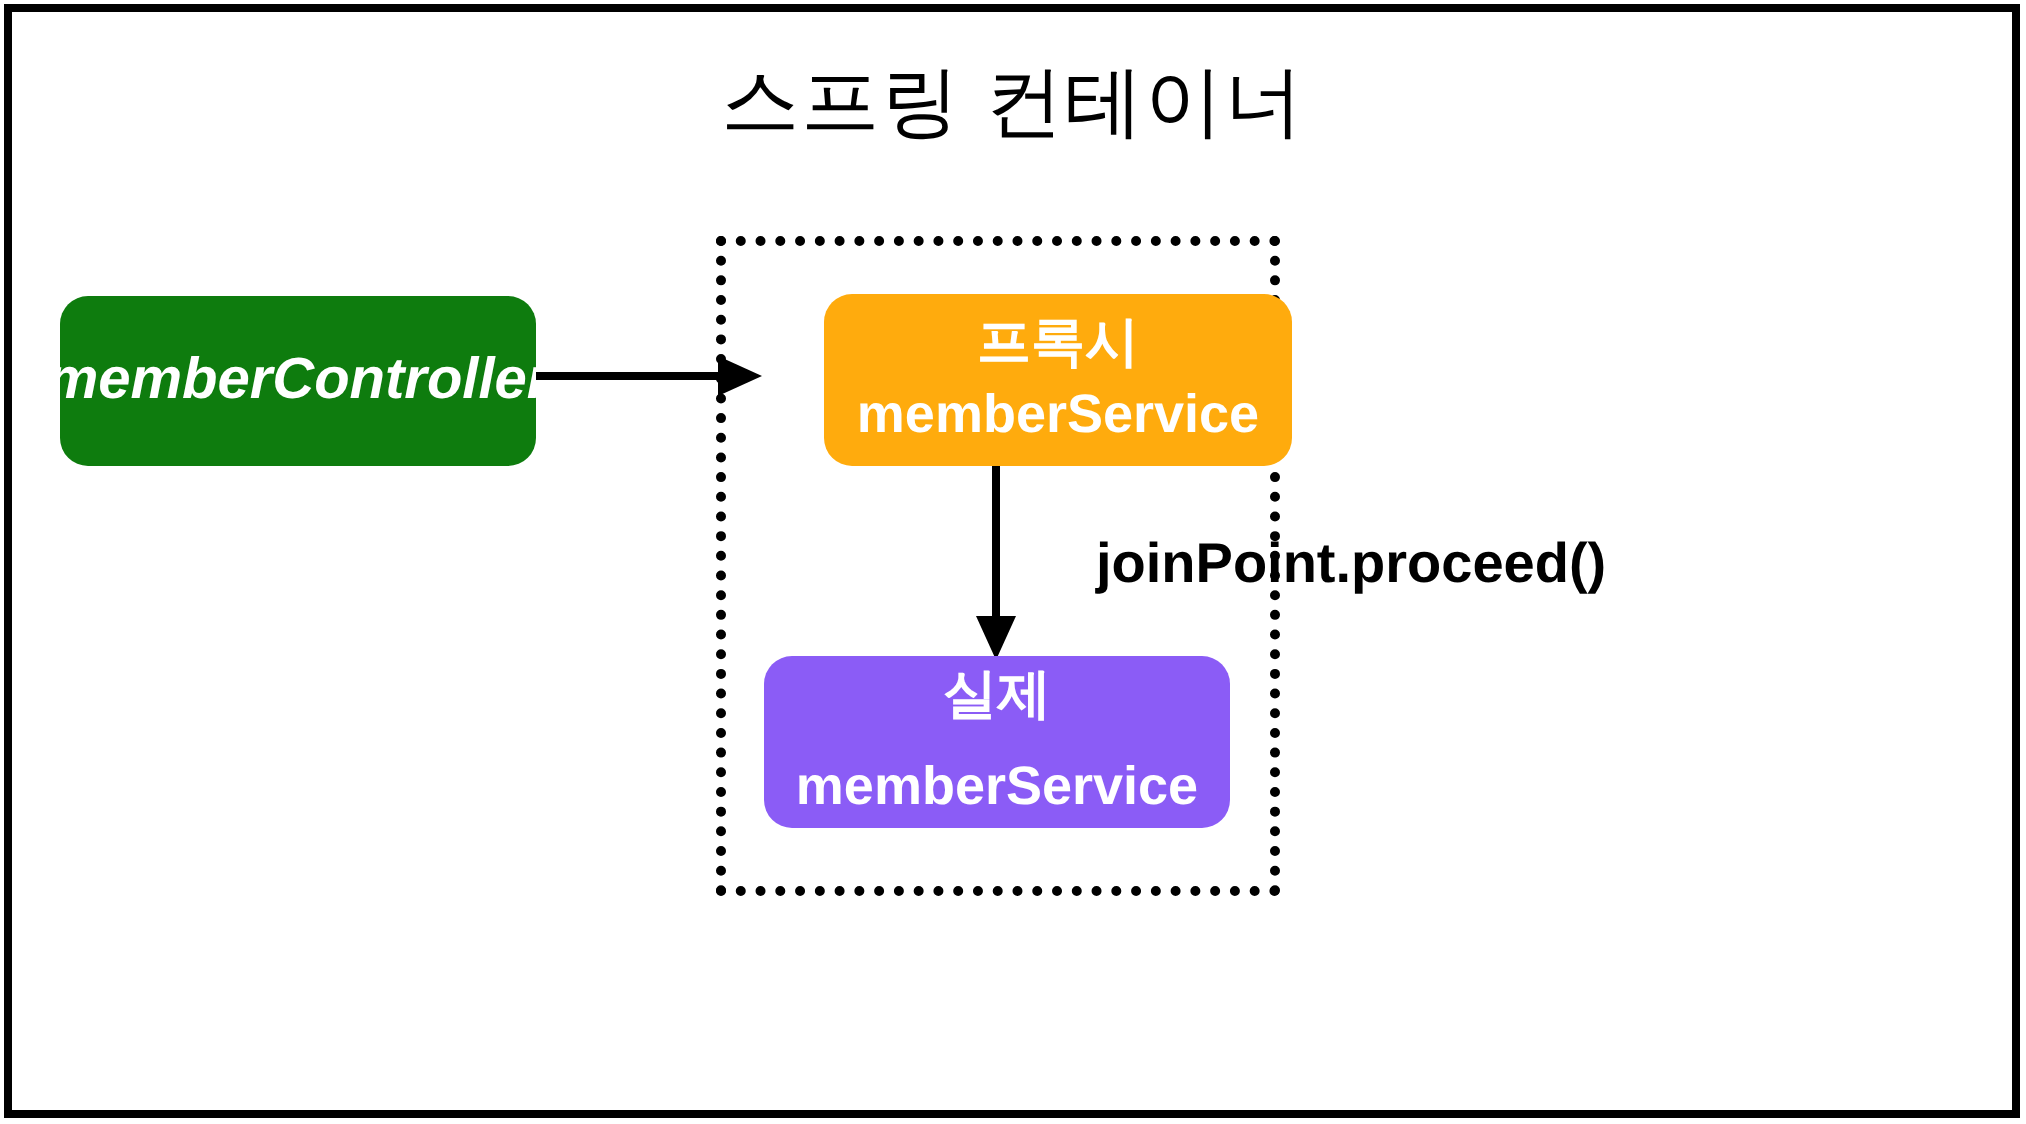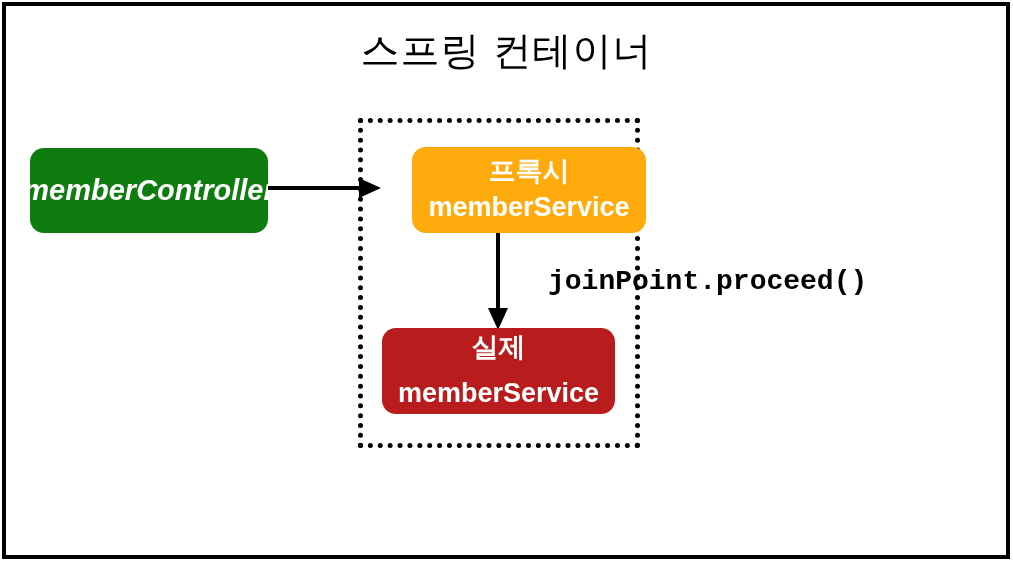--- a/index.html
+++ b/index.html
@@ -117,21 +117,20 @@
     border-top: 22px solid #000000;
   }
   .annotation {
     position: absolute;
     left: 548px;
     top: 266px;
     font-size: 28px;
     font-weight: bold;
     color: #000000;
     white-space: nowrap;
-    font-family: Liberation Mono, monospace;
   }
 </style>
 </head>
 <body>
 
 <div class="canvas">
 
   <div class="outer-frame"></div>
 
   <div class="diagram-title">스프링 컨테이너</div>
@@ -148,18 +147,18 @@
   <div class="node node-proxy" style="background-color: rgb(255, 171, 13);">
     <span class="line">프록시</span>
     <span class="line">memberService</span>
   </div>
 
   <div class="arrow-v-shaft"></div>
   <div class="arrow-v-head"></div>
 
   <div class="annotation">joinPoint.proceed()</div>
 
-  <div class="node node-real" style="background-color: #b91c1c; gap: 10px;">
+  <div class="node node-real" style="background-color: #8b5cf6; gap: 10px;">
     <span class="line">실제</span>
     <span class="line">memberService</span>
   </div>
 
 </div>
 
 </body></html>

